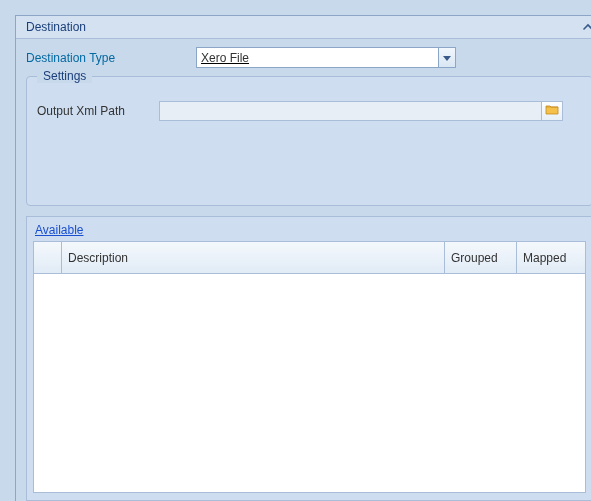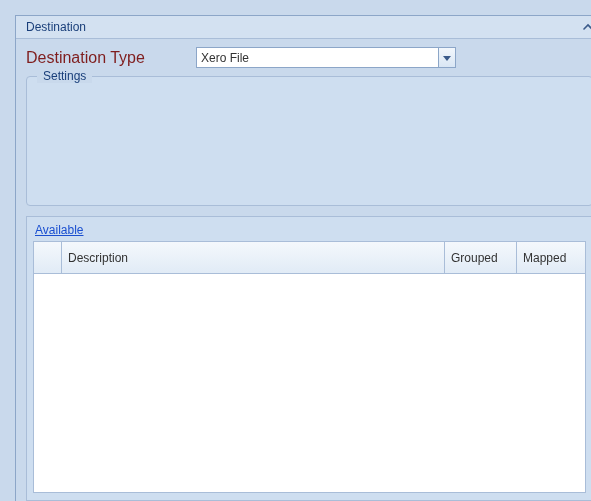--- a/index.html
+++ b/index.html
@@ -34,29 +34,30 @@
     }
     .panel-body {
       padding: 8px 10px 10px 10px;
     }
     .row {
       display: flex;
       align-items: center;
       margin-bottom: 8px;
     }
     .label-red {
-      color: #7f1d1d;
+      color: #0369a1;
       width: 170px;
-      font-size: 16px;
+      font-size: 12px;
     }
     .combo {
       display: flex;
       align-items: stretch;
       height: 21px;
       width: 260px;
+      text-decoration: underline;
     }
     .combo-input {
       flex: 1;
       border: 1px solid #8ca6c8;
       border-right: none;
       background: #ffffff;
       font-size: 12px;
       padding: 2px 4px;
       color: #333;
       outline: none;
@@ -222,20 +223,34 @@
                 <path d="M0 0 L4 5 L8 0" fill="#3a5a8a"></path>
               </svg>
           </span>
         </div>
       </div>
     </div>
 
     <div class="groupbox">
       <div class="groupbox-title">Settings</div>
 
+      <div class="field-row">
+        <div class="field-label">Output Xml Path</div>
+        <div class="input-wrap">
+          <input class="input-text" type="text" value="" style="">
+          <div class="input-btn">
+            <span>
+              <svg class="folder-icon" viewBox="0 0 14 11">
+                <path d="M1 2 L5 2 L6 3 L13 3 L13 10 L1 10 Z" fill="#f5c14b" stroke="#c48a1a" stroke-width="0.8"></path>
+                <path d="M1 3 L13 3" stroke="#c48a1a" stroke-width="0.6"></path>
+              </svg>
+            </span>
+          </div>
+        </div>
+      </div>
 
     </div>
 
     <div class="grid-panel">
       <span class="grid-link">Available </span>
       <div class="grid">
         <div class="grid-header">
           <div class="grid-gutter-head"></div>
           <div class="grid-col col-desc">Description</div>
           <div class="grid-col col-grouped">Grouped</div>

